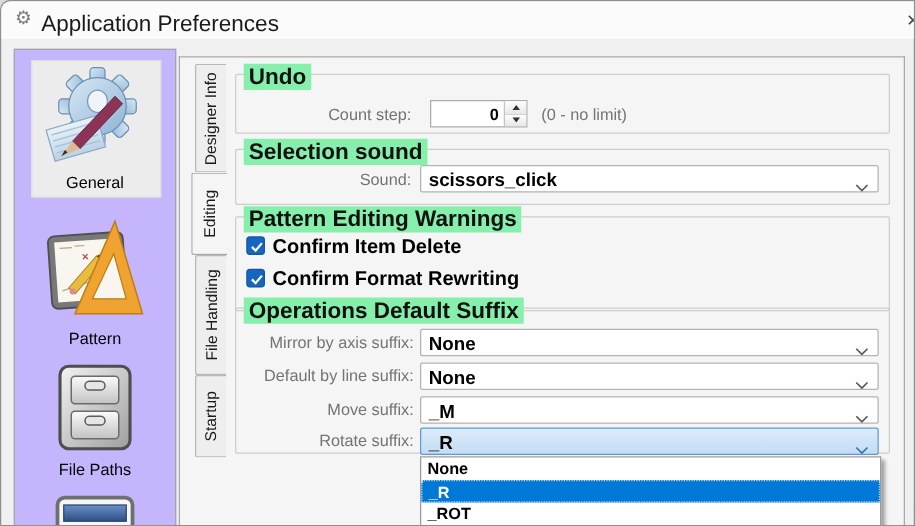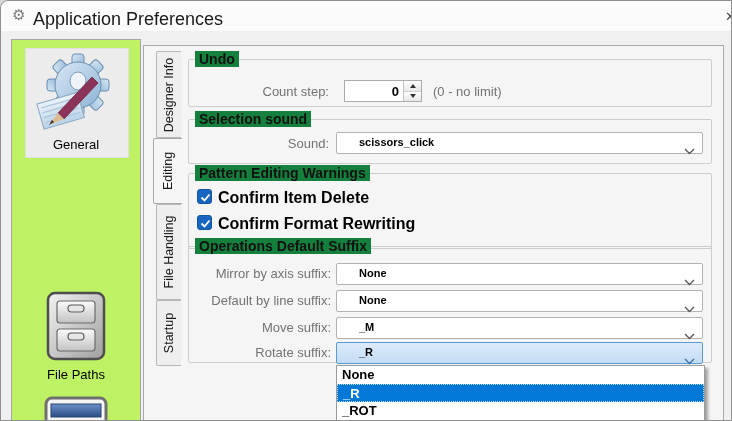--- a/index.html
+++ b/index.html
@@ -9,48 +9,48 @@
     border-top-left-radius:8px;
     font-family:"Liberation Sans",sans-serif;color:#000;
     -webkit-font-smoothing:antialiased;
   }
   
   .titlebar{position:absolute;left:0;top:0;width:732px;height:30px;background:#fbfbfb;border-top-left-radius:8px;}
   .title-icon{position:absolute;left:11px;top:6px;font-size:15px;color:#7b7b7b;line-height:16px;}
   .title-text{position:absolute;left:32px;top:8px;font-size:18px;color:#1a1a1a;}
   .close-glyph{position:absolute;left:724px;top:8px;font-size:13px;color:#444;}
   
-  .sidebar{position:absolute;left:10px;top:38px;width:130px;height:383px;background:#bef264;border:1px solid #a5a5a5;box-sizing:border-box;}
+  .sidebar{position:absolute;left:10px;top:38px;width:130px;height:383px;background:#c4b5fd;border:1px solid #a5a5a5;box-sizing:border-box;}
   .side-item{position:absolute;left:1px;width:126px;text-align:center;cursor:default;}
   .side-item .sel{position:absolute;left:12px;top:-4px;width:102px;height:100%;background:transparent;z-index:0;}
   .side-item.selected .sel{background:#ececec;border:1px solid #e0e0e0;height:108px;}
   .side-item .ic{position:relative;z-index:1;display:inline-block;}
   .side-item .lab{position:relative;z-index:1;display:block;font-size:13px;color:#000;margin-top:1px;}
   
   .tabframe{position:absolute;left:142px;top:44px;width:581px;height:380px;background:#f5f5f5;border:1px solid #a9a9a9;box-sizing:border-box;border-bottom:none;}
   .vtab{position:absolute;display:flex;align-items:center;justify-content:center;box-sizing:border-box;cursor:default;}
   .vtab span{transform:rotate(-90deg);white-space:nowrap;font-size:12.5px;color:#1a1a1a;}
   .vtab.inactive{left:155px;width:25px;background:#eeeeee;border:1px solid #b8b8b8;border-right:none;border-radius:2px 0 0 2px;}
   .vtab.active{left:152px;width:29px;background:#f5f5f5;border:1px solid #a9a9a9;border-right:none;border-radius:2px 0 0 2px;z-index:3;}
   
   .gb{position:absolute;left:187px;width:524px;border:1px solid #cdcdcd;border-radius:2px;box-sizing:border-box;}
-  .gb-title{position:absolute;left:6px;top:-9px;background:#15803d;padding:0 4px;font-size:14px;font-weight:700;color:#111;white-space:nowrap;}
+  .gb-title{position:absolute;left:6px;top:-9px;background:#86efac;padding:0 4px;font-size:18px;font-weight:700;color:#111;white-space:nowrap;}
   .lbl{position:absolute;font-size:13px;font-weight:400;color:#737373;white-space:nowrap;}
   .lbl.r{text-align:right;}
   
   .spin{position:absolute;left:343px;top:79px;width:78px;height:22px;background:#fff;border:1px solid #ababab;box-sizing:border-box;display:flex;}
   .spin input{flex:1;min-width:0;border:none;outline:none;background:transparent;text-align:right;font-family:"Liberation Sans",sans-serif;font-size:13px;font-weight:700;padding:0 4px 0 0;}
   .spin-btns{width:17px;border-left:1px solid #c3c3c3;display:flex;flex-direction:column;}
   .spin-btn{flex:1;display:flex;align-items:center;justify-content:center;background:linear-gradient(#fdfdfd,#e8e8e8);cursor:default;}
   .spin-btn.up{border-bottom:1px solid #d2d2d2;}
   .tri-up{width:0;height:0;border-left:3.5px solid transparent;border-right:3.5px solid transparent;border-bottom:4px solid #333;}
   .tri-dn{width:0;height:0;border-left:3.5px solid transparent;border-right:3.5px solid transparent;border-top:4px solid #333;}
   
   .combo{position:absolute;left:335px;width:367px;height:22px;background:#fff;border:1px solid #b3b3b3;border-radius:2px;box-sizing:border-box;cursor:default;}
-  .combo .val{position:absolute;left:22px;top:3px;font-size:11px;font-weight:700;color:#000;white-space:nowrap;}
+  .combo .val{position:absolute;left:6px;top:3px;font-size:15px;font-weight:700;color:#000;white-space:nowrap;}
   .combo .chev{position:absolute;right:7px;top:8px;}
   .combo.open{background:linear-gradient(#dcebfb,#c3dcf4);border:1px solid #569bd5;}
   
   .cbrow{position:absolute;left:196px;height:16px;}
   .cbox{position:absolute;left:0;top:0;width:15px;height:15px;background:#1665c1;border:1px solid #11589f;border-radius:3px;box-sizing:border-box;}
   .cblab{position:absolute;left:21px;top:0;font-size:16px;font-weight:700;white-space:nowrap;}
   
   .popup{position:absolute;left:335px;top:364px;width:369px;background:#fff;border:1px solid #9b9b9b;box-sizing:border-box;box-shadow:3px 3px 3px rgba(0,0,0,0.35);z-index:5;}
   .popt{height:18px;line-height:18px;padding-left:5px;font-size:13px;font-weight:700;color:#000;cursor:default;box-sizing:border-box;}
   .popt.hl{background:#0078d7;color:#fff;border:1px dotted #bcd9f2;}
@@ -101,20 +101,39 @@
             <path d="M7 51 H43 M7 56 H43 M7 61 H43 M7 66 H43" stroke="#a9c5db" stroke-width="1.2" fill="none"></path>
           </g>
           <polygon points="56,25 62,31 28,67 22,61" fill="#8c3457" stroke="#6d2342" stroke-width="0.8"></polygon>
           <polygon points="22,61 28,67 13,73" fill="#dcbb92"></polygon>
           <polygon points="16,68 18,70 13,73" fill="#3a2a1c"></polygon>
         </svg>
       </span>
       <span class="lab">General</span>
     </div>
 
+    <div class="side-item" style="top:133px;height:112px;">
+      <span class="ic">
+        <svg width="84" height="84" viewBox="0 0 84 84">
+          <g transform="rotate(-4 40 44)">
+            <rect x="6" y="14" width="60" height="58" rx="5" fill="#787878" stroke="#4f4f4f" stroke-width="1.5"></rect>
+            <rect x="11" y="19" width="50" height="48" fill="#f8f6ef"></rect>
+            <path d="M15 24 h10 M27 23 h8 M15 58 l30 -8" stroke="#b7a685" stroke-width="1" fill="none"></path>
+            <path d="M14 46 L52 34" stroke="#c7b astringent" stroke-width="1" fill="none"></path>
+            <polygon points="20,56 44,32 49,37 25,61" fill="#e9bb3f" stroke="#a8811f" stroke-width="0.8"></polygon>
+            <polygon points="44,32 49,37 53,28" fill="#6e4c22"></polygon>
+            <circle cx="23" cy="59" r="2.4" fill="#d98d8d"></circle>
+            <path d="M33 30 l4 4 M37 30 l-4 4" stroke="#c04040" stroke-width="1"></path>
+          </g>
+          <path d="M58 4 L80 78 L26 78 Z" fill="#f1a332" stroke="#bd7d15" stroke-width="1.2"></path>
+          <path d="M57 30 L67 66 L40 66 Z" fill="#f8f6ef" stroke="#bd7d15" stroke-width="1"></path>
+        </svg>
+      </span>
+      <span class="lab">Pattern</span>
+    </div>
 
     <div class="side-item" style="top:250px;height:100px;">
       <span class="ic">
         <svg width="62" height="72" viewBox="0 0 62 72">
           <defs>
             <linearGradient id="cabG" x1="0" y1="0" x2="1" y2="1">
               <stop offset="0" stop-color="#f3f3f3"></stop>
                 <stop offset="1" stop-color="#9f9f9f"></stop>
             </linearGradient>
             <linearGradient id="drG" x1="0" y1="0" x2="0" y2="1">

